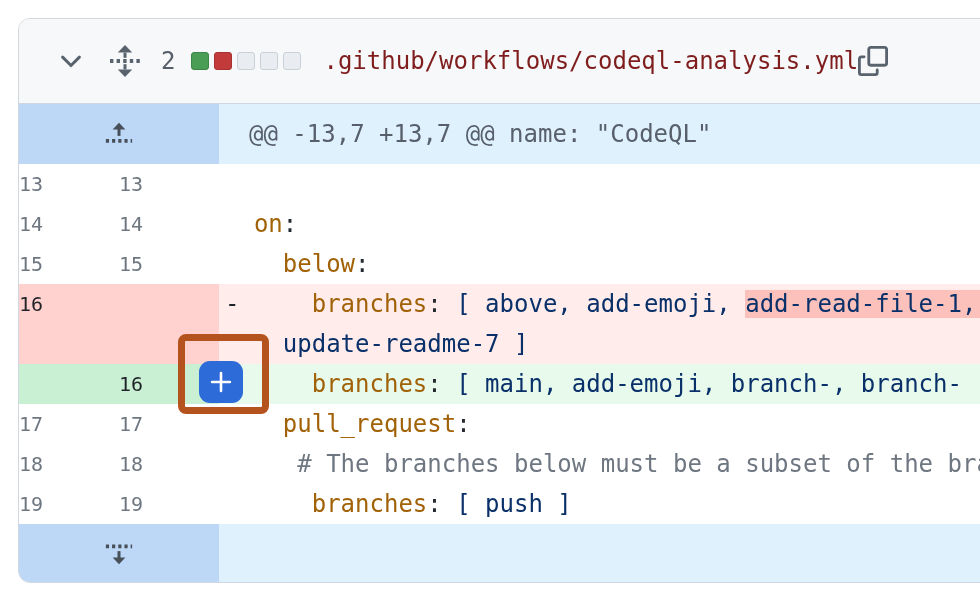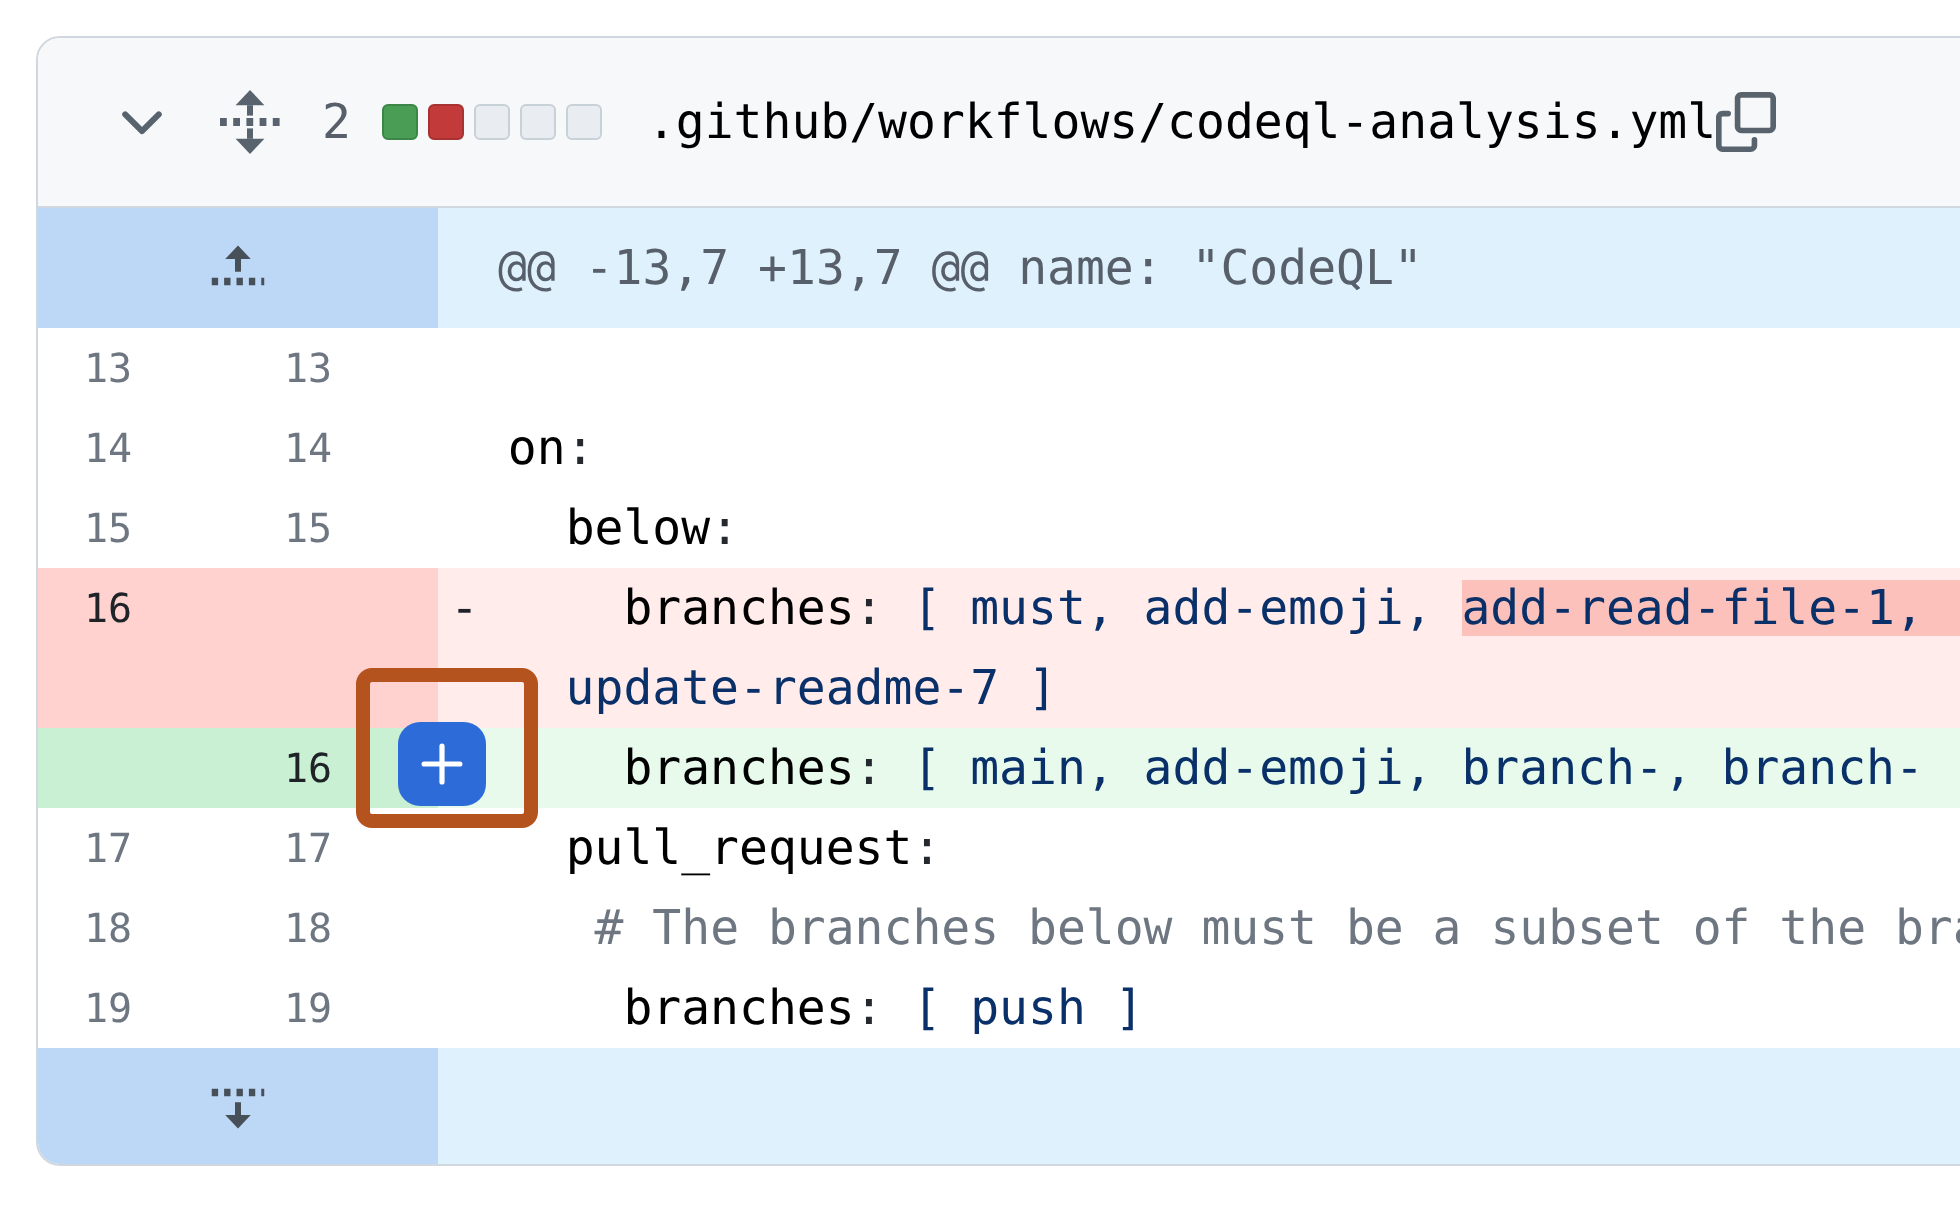--- a/index.html
+++ b/index.html
@@ -21,27 +21,27 @@
     font-family:"DejaVu Sans Mono","Liberation Mono",monospace;
     font-size:24px; color:#57606a; margin-right:16px;
   }
   .diffstat { display:flex; gap:5px; margin-right:22px; }
   .sq { width:18px; height:18px; border-radius:3px; }
   .sq.added   { background:#4a9d55; border:1px solid #3c8747; }
   .sq.deleted { background:#c23a39; border:1px solid #a83231; }
   .sq.neutral { background:#e9edf1; border:1px solid #c8d0d8; }
   .filepath {
     font-family:"DejaVu Sans Mono","Liberation Mono",monospace;
-    font-size:24px; color:#000000; margin-right:0; white-space:nowrap;
+    font-size:24px; color:#7f1d1d; margin-right:0; white-space:nowrap;
   }
   
   .row { display:flex; }
   .gutters { display:flex; flex:none; width:200px; }
   .gcell {
-    width:100px; flex:none; text-align:center; padding-right:30px;
+    width:100px; flex:none; text-align:left; padding-right:30px;
     font-family:"DejaVu Sans Mono","Liberation Mono",monospace;
     font-size:20px; line-height:40px; color:#6e7781;
   }
   .content {
     flex:1; font-family:"DejaVu Sans Mono","Liberation Mono",monospace;
     font-size:24px; line-height:40px; white-space:pre; color:#1f2328;
     padding-left:6px;
   }
   .code-line { height:40px; }
   
@@ -58,21 +58,21 @@
     font-size:24px; line-height:60px; white-space:pre; padding-left:30px;
   }
   .row.expander .hunkcontent { line-height:58px; }
   
   .row.context { height:40px; }
   .row.deleted .gcell { background:#ffd2cf; color:#1f2328; }
   .row.deleted .content { background:#ffeceb; }
   .row.added .gcell { background:#c9f0d3; color:#1f2328; }
   .row.added .content { background:#e7faec; }
   
-  .ent { color:#000000; }
+  .ent { color:#a16207; }
   .pun { color:#24292f; }
   .str { color:#0a3069; }
   .com { color:#6e7781; }
   .hl  { background:#fcc1bb; padding-right:70px; }
   
   .annot-rect {
     position:absolute; left:159px; top:315px; width:91px; height:80px;
     border:7px solid #b4531e; border-radius:8px; pointer-events:none; z-index:6;
   }
   .add-comment-btn {
@@ -149,21 +149,21 @@
           <div class="gcell">15</div>
           <div class="gcell">15</div>
         </div>
         <div class="content"><div class="code-line"><span class="marker">  </span><span>  </span><span class="ent">below</span><span class="pun">:</span></div></div>
       </div>
       <div class="row deleted">
         <div class="gutters">
           <div class="gcell">16</div>
           <div class="gcell"></div>
         </div>
-        <div class="content"><div class="code-line"><span class="marker">- </span><span>    </span><span class="ent">branches</span><span class="pun">:</span><span class="str"> [ must, add-emoji, </span><span class="str hl">add-read-file-1,</span></div><div class="code-line"><span class="marker">  </span><span class="str">  update-readme-7 ]</span></div></div>
+        <div class="content"><div class="code-line"><span class="marker">- </span><span>    </span><span class="ent">branches</span><span class="pun">:</span><span class="str"> [ above, add-emoji, </span><span class="str hl">add-read-file-1,</span></div><div class="code-line"><span class="marker">  </span><span class="str">  update-readme-7 ]</span></div></div>
       </div>
       <div class="row added">
         <div class="gutters">
           <div class="gcell"></div>
           <div class="gcell">16</div>
         </div>
         <div class="content"><div class="code-line"><span class="marker">+ </span><span>    </span><span class="ent">branches</span><span class="pun">:</span><span class="str"> [ main, add-emoji, branch-, branch-</span></div></div>
       </div>
       <div class="row context">
         <div class="gutters">

